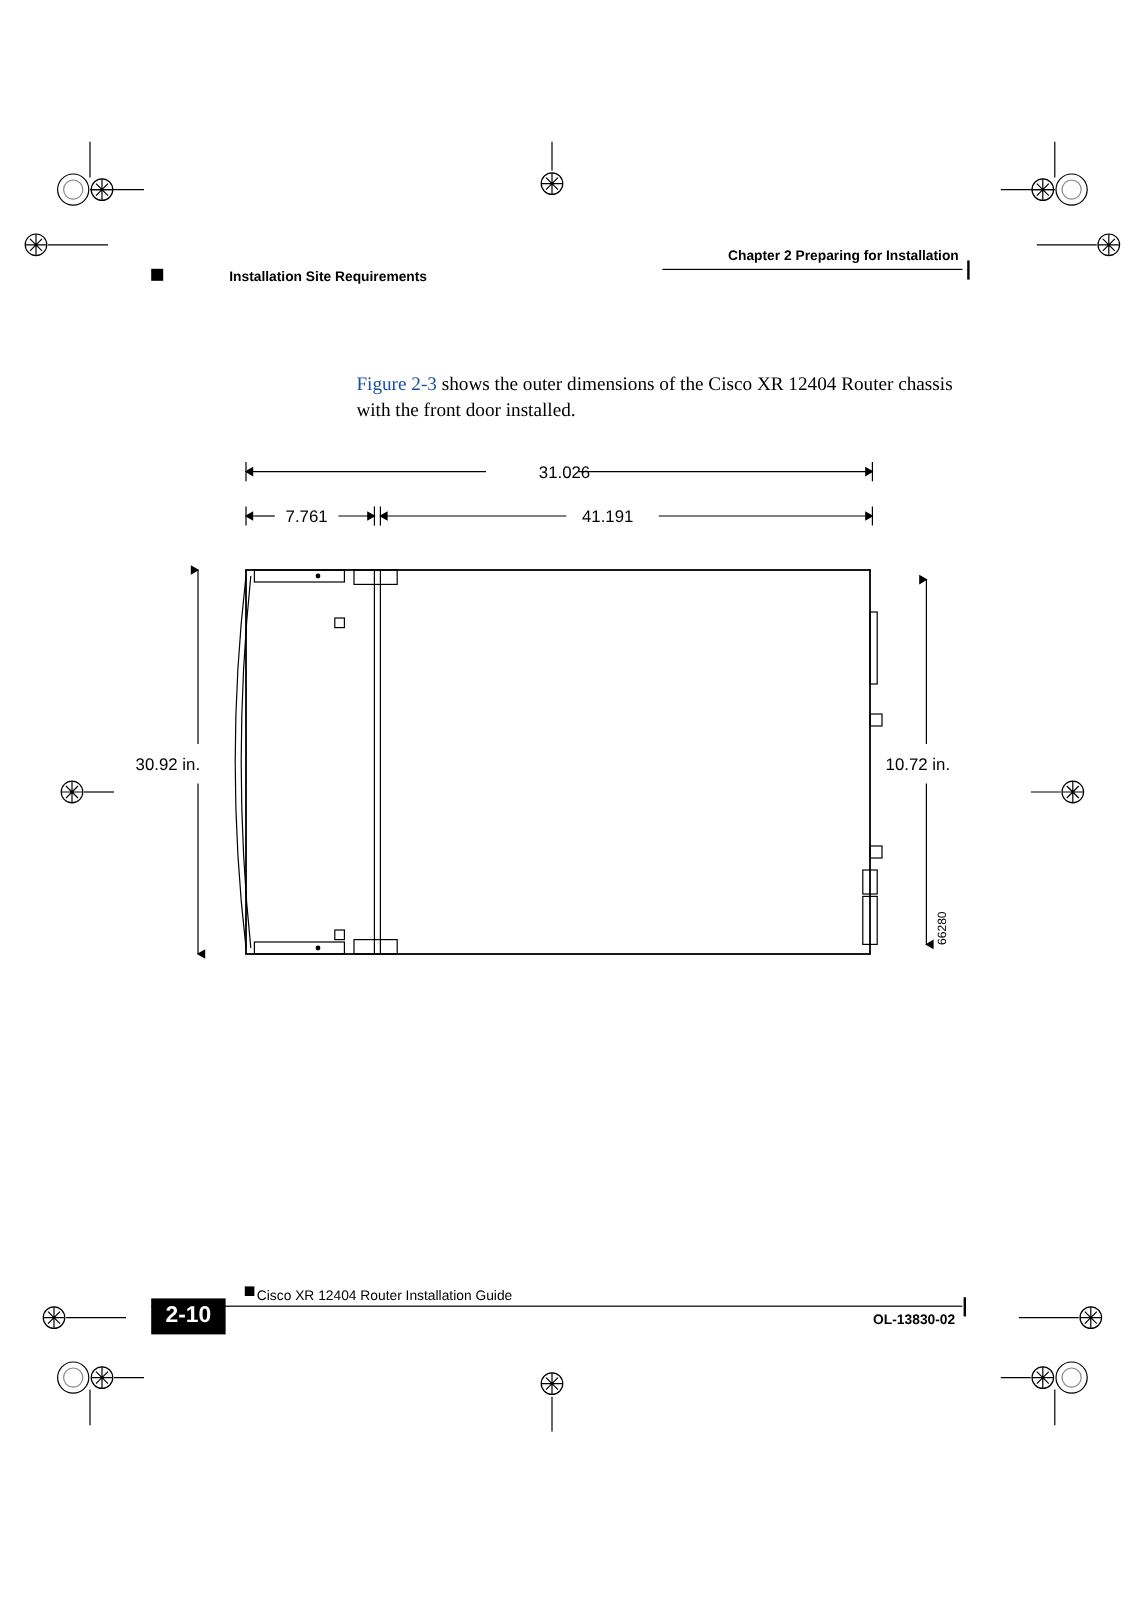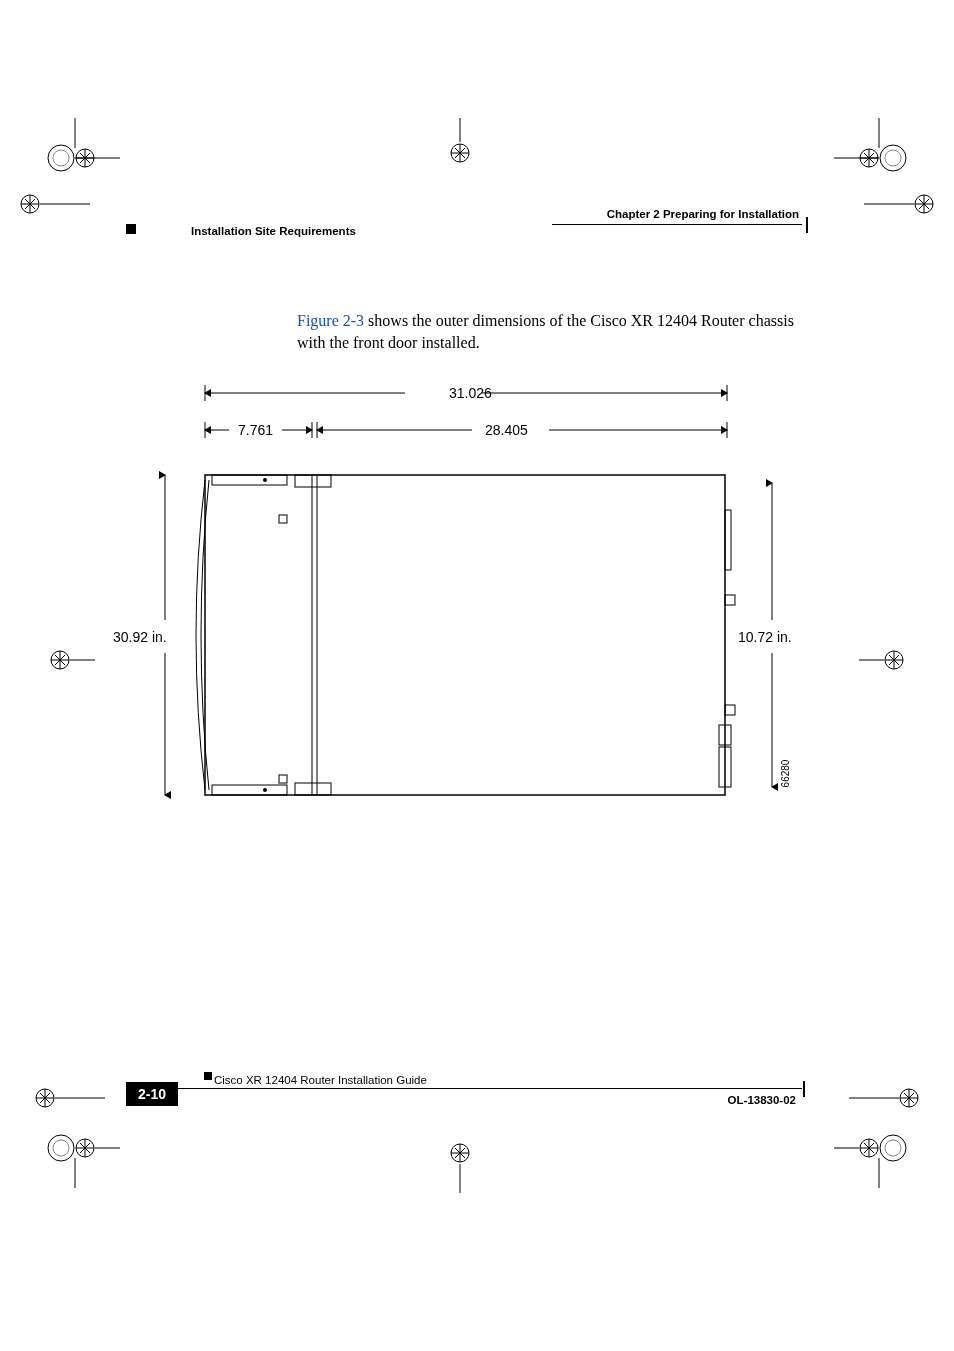--- a/index.html
+++ b/index.html
@@ -153,21 +153,21 @@
     background: #000;
   }
   .page-num-box {
     position: absolute;
     top: 1082px;
     left: 126px;
     background: #000;
     color: #fff;
     font-family: Arial, Helvetica, sans-serif;
     font-weight: bold;
-    font-size: 14px;
+    font-size: 19px;
     padding: 4px 12px;
   }
   .doc-id {
     position: absolute;
     top: 1094px;
     right: 158px;
     font-family: Arial, Helvetica, sans-serif;
     font-weight: bold;
     font-size: 11.5px;
     padding-left: 48px;
@@ -301,21 +301,21 @@
 
     <line x1="48" y1="100" x2="48" y2="245" stroke="#000" marker-start="url(#arrU)"></line>
     <line x1="48" y1="278" x2="48" y2="420" stroke="#000" marker-end="url(#arrD)"></line>
 
     <line x1="655" y1="108" x2="655" y2="245" stroke="#000" marker-start="url(#arrU)"></line>
     <line x1="655" y1="278" x2="655" y2="412" stroke="#000" marker-end="url(#arrD)"></line>
   </svg>
 
   <div class="dim-label" style="left:304px;top:10px;margin-left:28px;">31.026</div>
   <div class="dim-label" style="left:121px;top:47px;">7.761</div>
-  <div class="dim-label" style="left:368px;top:47px;">28.405</div>
+  <div class="dim-label" style="left:368px;top:47px;">41.191</div>
   <div class="dim-label" style="left:-4px;top:254px;">30.92 in.</div>
   <div class="dim-label" style="left:621px;top:254px;">10.72 in.</div>
   <div class="partno" style="left:655px;top:393px;">66280</div>
 </div>
 
 <div class="footer-rule-sq"></div>
 <div class="footer-title">Cisco XR 12404 Router Installation Guide</div>
 <div class="footer-rule"></div>
 <div class="page-num-box">2-10</div>
 <div class="doc-id">OL-13830-02</div>

